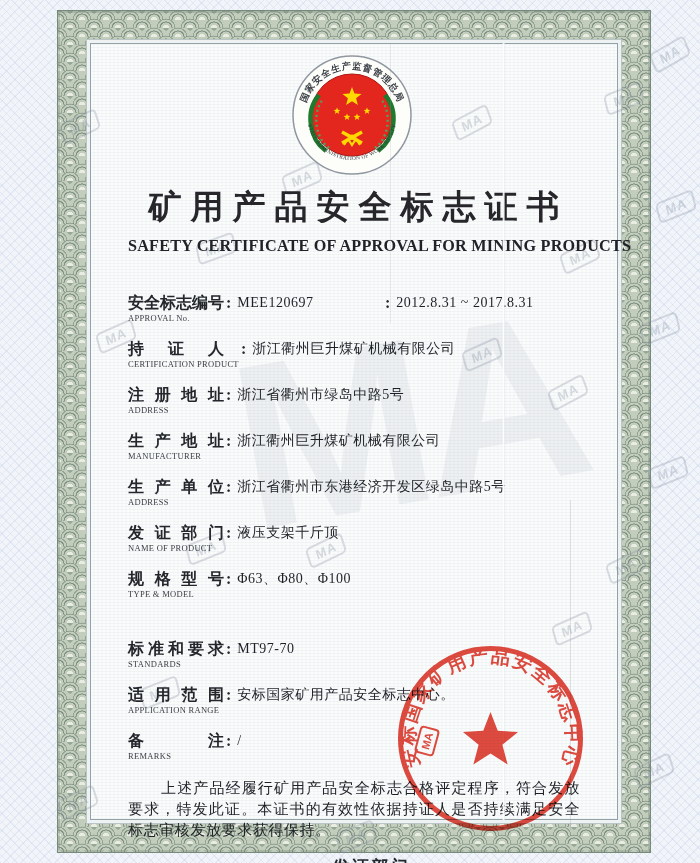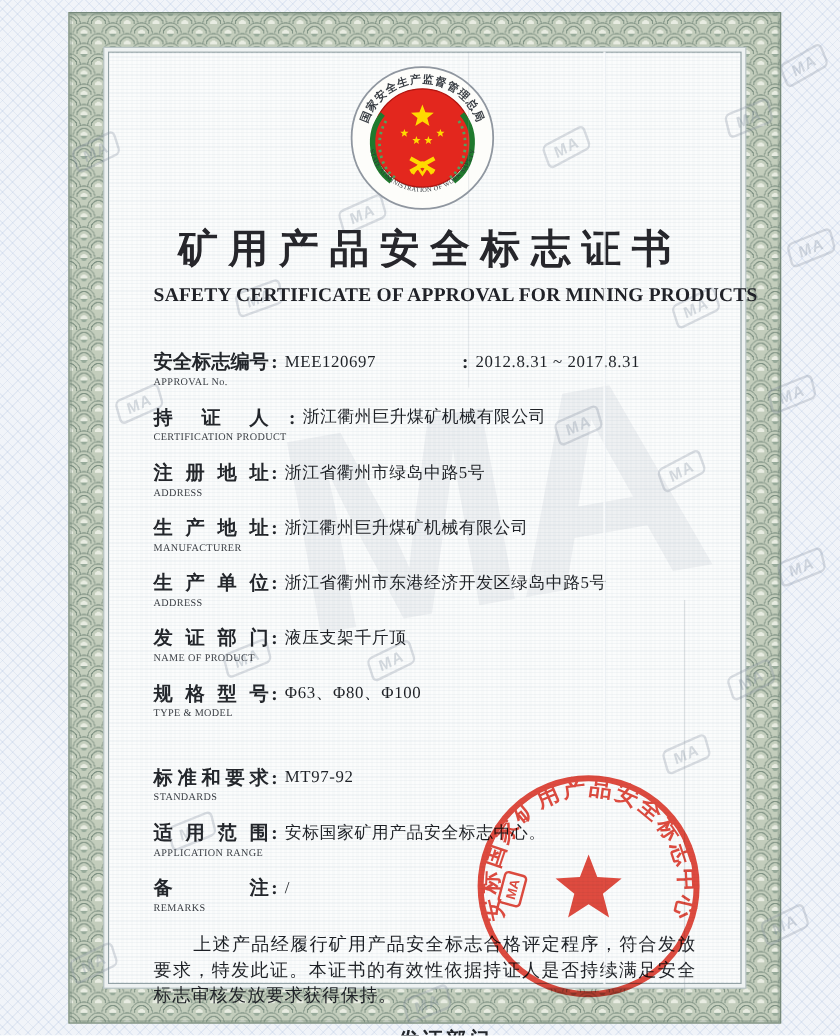--- a/index.html
+++ b/index.html
@@ -241,21 +241,21 @@
       <span class="colon">:</span>
         <span class="val">Φ63、Φ80、Φ100</span>
     </div>
 
     <div class="field grp">
       <div class="lab">
           <span class="zh"><span class="jt">标准和要求</span></span>
           <span class="en">STANDARDS</span>
         </div>
       <span class="colon">:</span>
-        <span class="val">MT97-92</span>
+        <span class="val">MT97-70</span>
     </div>
     <div class="field">
       <div class="lab">
           <span class="zh"><span class="jt">适用范围</span></span>
           <span class="en">APPLICATION RANGE</span>
         </div>
       <span class="colon">:</span>
         <span class="val">安标国家矿用产品安全标志中心。</span>
     </div>
     <div class="field">

